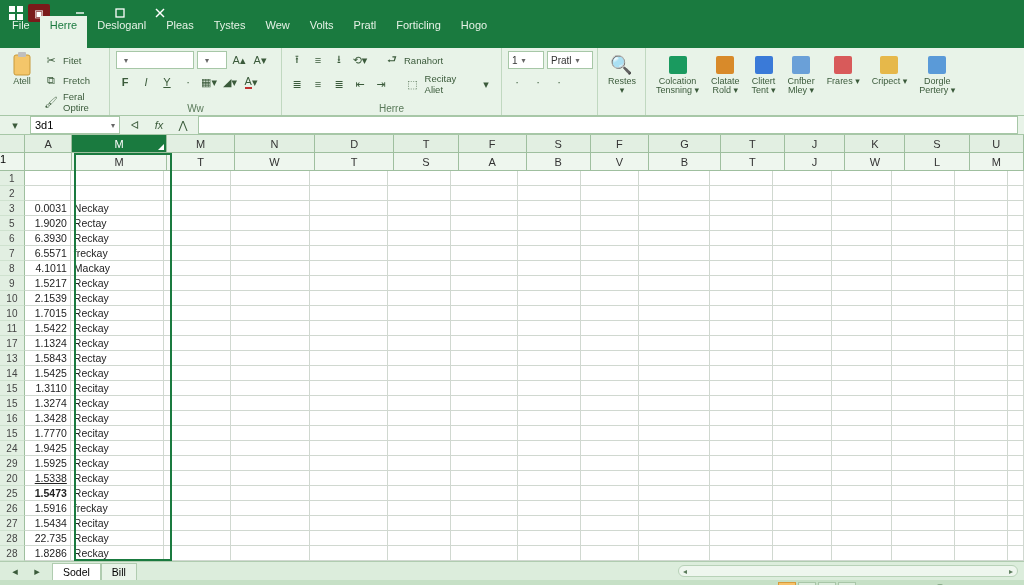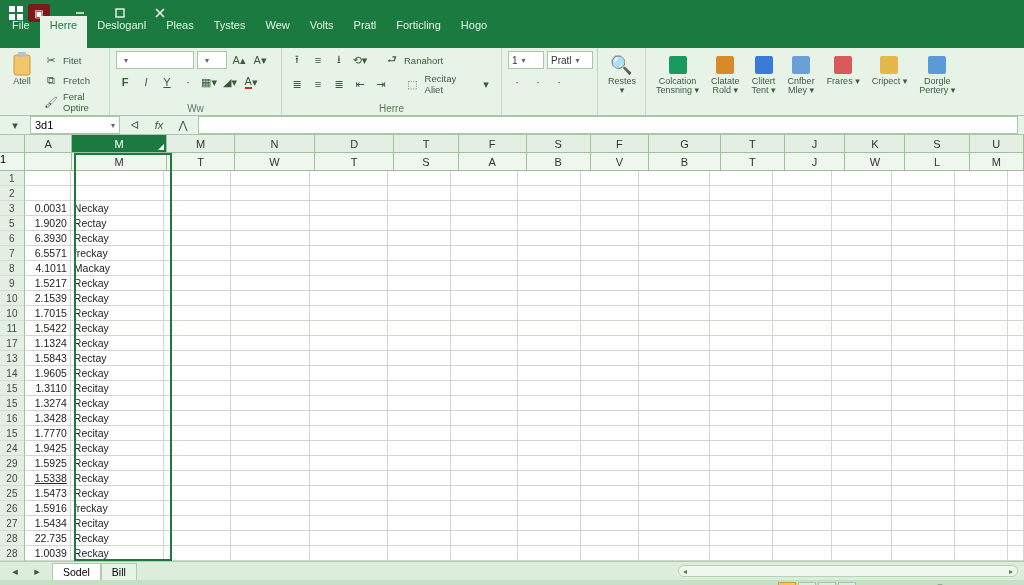--- a/index.html
+++ b/index.html
@@ -601,21 +601,21 @@
         <div class="cell rest" style="width: 74px;"></div>
         <div class="cell rest" style="width: 66px;"></div>
         <div class="cell rest" style="width: 62px;"></div>
         <div class="cell rest" style="width: 62px;"></div>
         <div class="cell rest" style="width: 66px;"></div>
         <div class="cell rest" style="width: 56px;"></div>
         <div class="cell rest" style="width: 16px;"></div>
       </div>
       <div class="row">
         <div class="rh">14</div>
-        <div class="cell colA" style="width: 48px;">1.9605</div>
+        <div class="cell colA" style="width: 48px;">1.5425</div>
         <div class="cell colB" style="width: 98px;">Reckay</div>
         <div class="cell rest" style="width: 70px;"></div>
         <div class="cell rest" style="width: 82px;"></div>
         <div class="cell rest" style="width: 82px;"></div>
         <div class="cell rest" style="width: 66px;"></div>
         <div class="cell rest" style="width: 70px;"></div>
         <div class="cell rest" style="width: 66px;"></div>
         <div class="cell rest" style="width: 60px;"></div>
         <div class="cell rest" style="width: 74px;"></div>
         <div class="cell rest" style="width: 66px;"></div>
@@ -753,21 +753,21 @@
         <div class="cell rest" style="width: 74px;"></div>
         <div class="cell rest" style="width: 66px;"></div>
         <div class="cell rest" style="width: 62px;"></div>
         <div class="cell rest" style="width: 62px;"></div>
         <div class="cell rest" style="width: 66px;"></div>
         <div class="cell rest" style="width: 56px;"></div>
         <div class="cell rest" style="width: 16px;"></div>
       </div>
       <div class="row">
         <div class="rh">25</div>
-        <div class="cell colA" style="width: 48px;">1.5473</div>
+        <div class="cell colA" style="width: 48px; font-weight: bold;">1.5473</div>
         <div class="cell colB" style="width: 98px;">Reckay</div>
         <div class="cell rest" style="width: 70px;"></div>
         <div class="cell rest" style="width: 82px;"></div>
         <div class="cell rest" style="width: 82px;"></div>
         <div class="cell rest" style="width: 66px;"></div>
         <div class="cell rest" style="width: 70px;"></div>
         <div class="cell rest" style="width: 66px;"></div>
         <div class="cell rest" style="width: 60px;"></div>
         <div class="cell rest" style="width: 74px;"></div>
         <div class="cell rest" style="width: 66px;"></div>
@@ -829,21 +829,21 @@
         <div class="cell rest" style="width: 74px;"></div>
         <div class="cell rest" style="width: 66px;"></div>
         <div class="cell rest" style="width: 62px;"></div>
         <div class="cell rest" style="width: 62px;"></div>
         <div class="cell rest" style="width: 66px;"></div>
         <div class="cell rest" style="width: 56px;"></div>
         <div class="cell rest" style="width: 16px;"></div>
       </div>
       <div class="row">
         <div class="rh">28</div>
-        <div class="cell colA" style="width: 48px;">1.0039</div>
+        <div class="cell colA" style="width: 48px;">1.8286</div>
         <div class="cell colB" style="width: 98px;">Reckay</div>
         <div class="cell rest" style="width: 70px;"></div>
         <div class="cell rest" style="width: 82px;"></div>
         <div class="cell rest" style="width: 82px;"></div>
         <div class="cell rest" style="width: 66px;"></div>
         <div class="cell rest" style="width: 70px;"></div>
         <div class="cell rest" style="width: 66px;"></div>
         <div class="cell rest" style="width: 60px;"></div>
         <div class="cell rest" style="width: 74px;"></div>
         <div class="cell rest" style="width: 66px;"></div>

